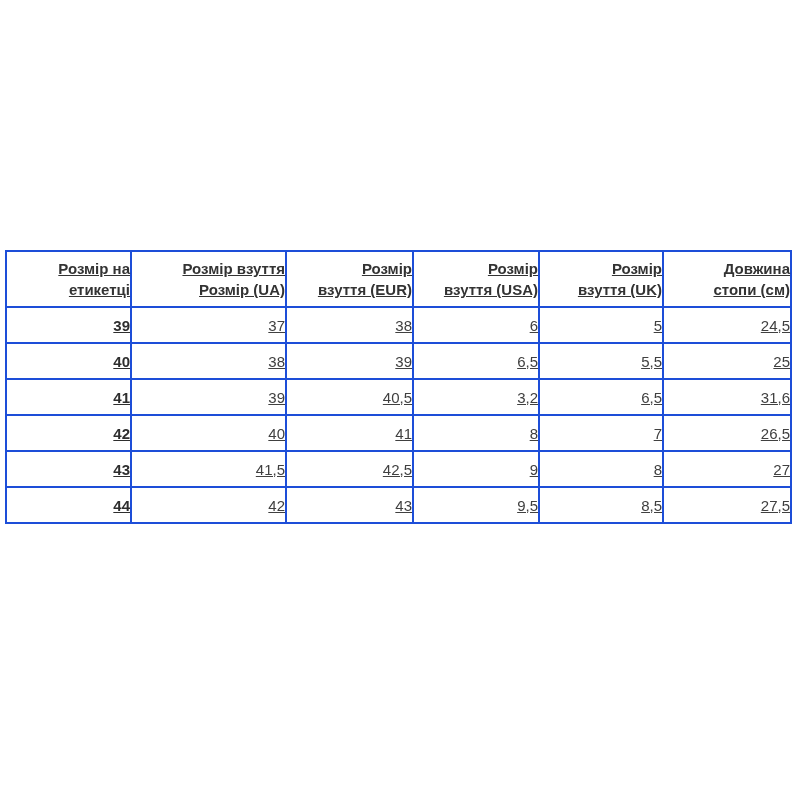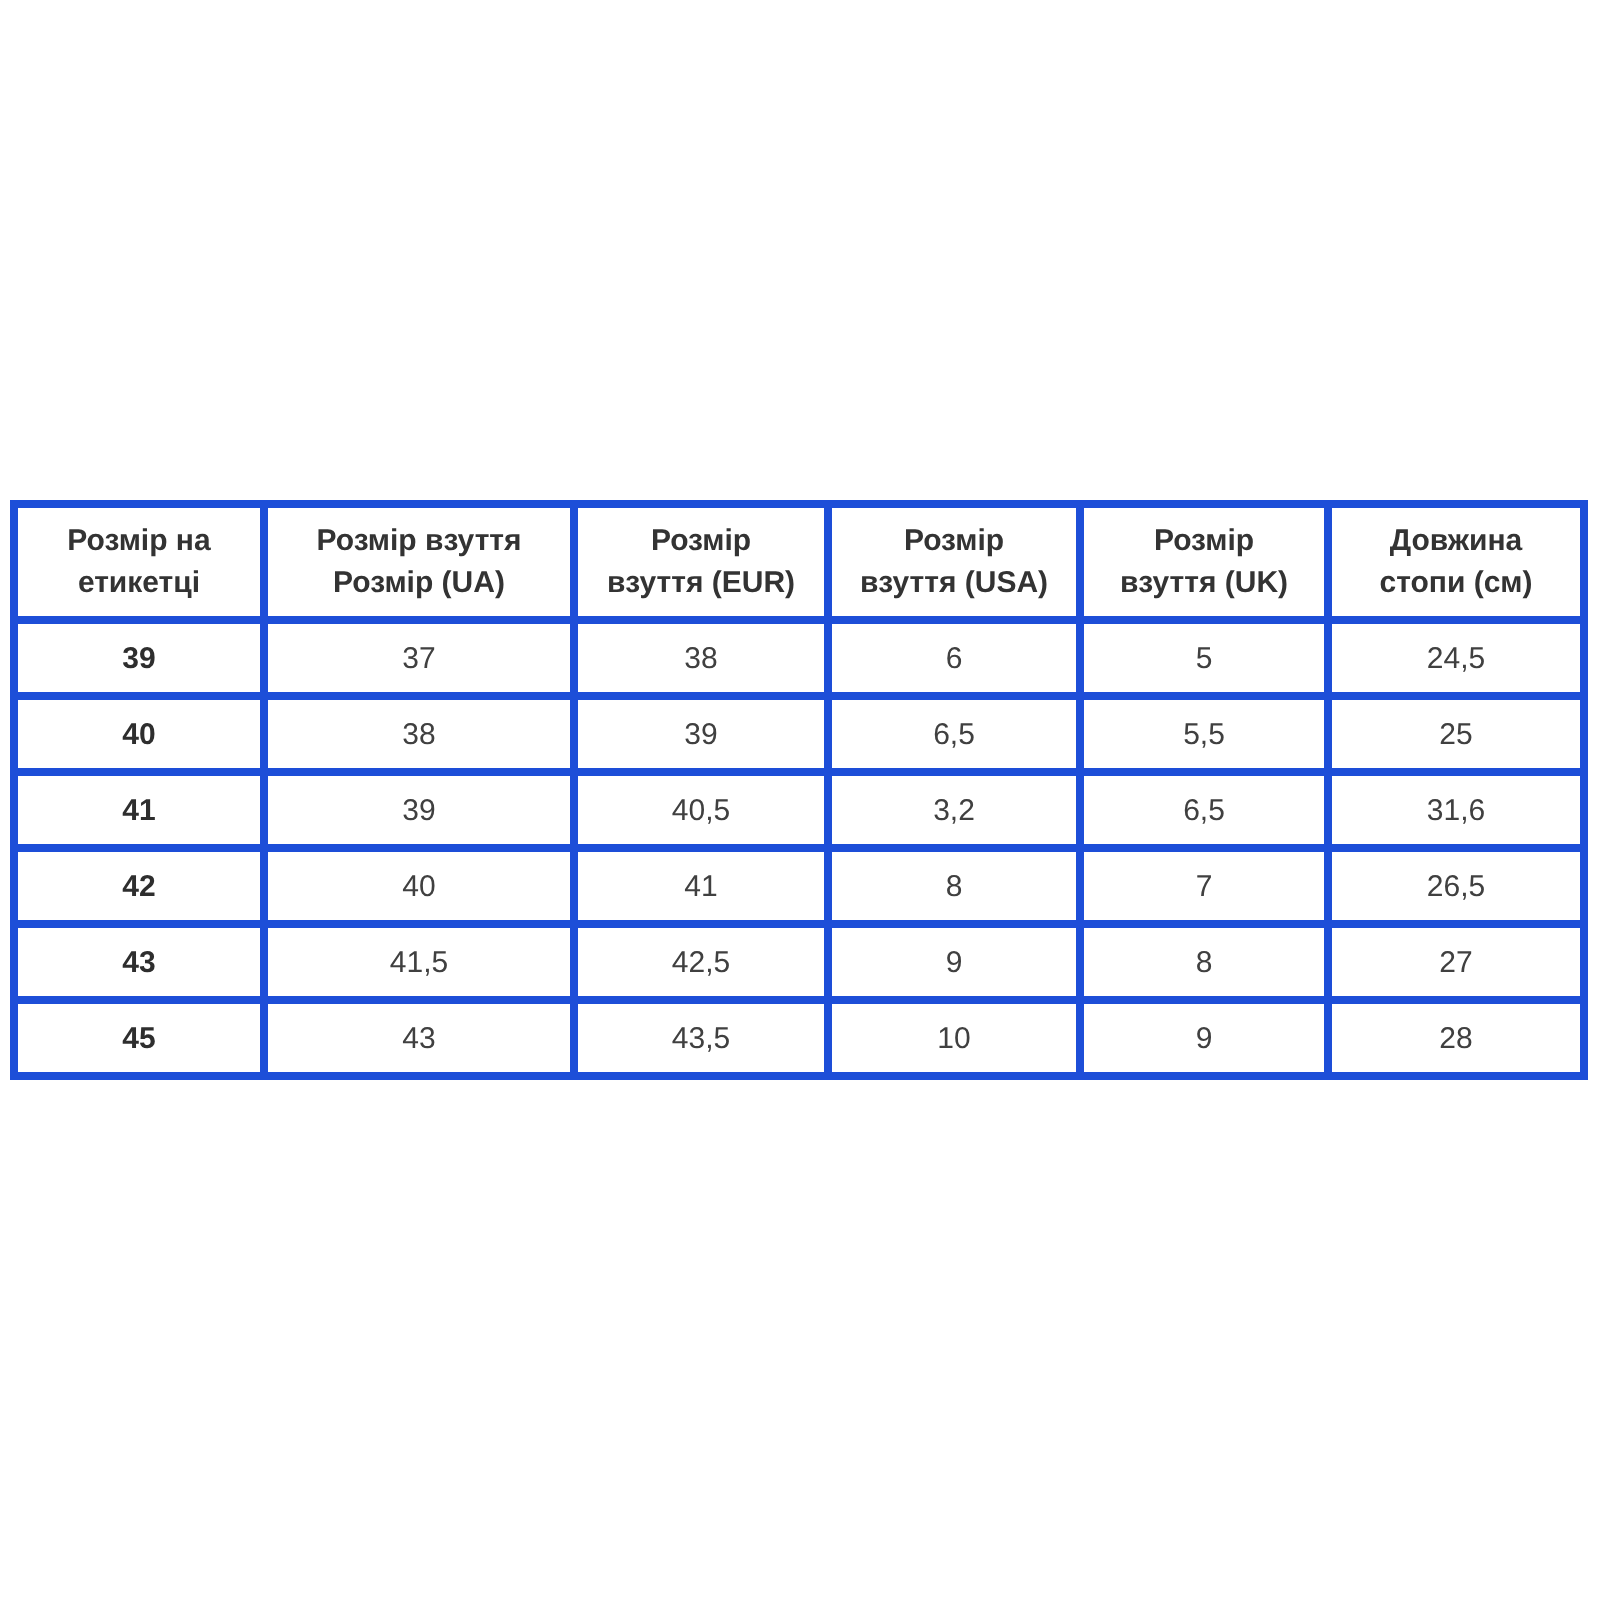--- a/index.html
+++ b/index.html
@@ -21,24 +21,25 @@
     position: absolute;
     left: 5px;
     top: 250px;
     width: 785px;
     border-collapse: collapse;
     table-layout: fixed;
     background: #ffffff;
   }
   table.size-table th,
   table.size-table td {
-    border: 4px solid #1d4ed8;
-    text-align: center;
+    border: 2px solid #1d4ed8;
+    text-align: right;
     vertical-align: middle;
     padding: 0;
+    text-decoration: underline;
   }
   table.size-table th {
     height: 54px;
     font-size: 15px;
     font-weight: bold;
     color: #333333;
     line-height: 21px;
   }
   table.size-table td {
     height: 34px;
@@ -133,22 +134,22 @@
         </tr>
         <tr>
           <td class="row-label">43</td>
           <td>41,5</td>
           <td>42,5</td>
           <td>9</td>
           <td>8</td>
           <td>27</td>
         </tr>
         <tr>
-          <td class="row-label">45</td>
+          <td class="row-label">44</td>
+          <td>42</td>
           <td>43</td>
-          <td>43,5</td>
-          <td>10</td>
-          <td>9</td>
-          <td>28</td>
+          <td>9,5</td>
+          <td>8,5</td>
+          <td>27,5</td>
         </tr>
       </tbody>
   </table>
 </div>
 
 </body></html>

